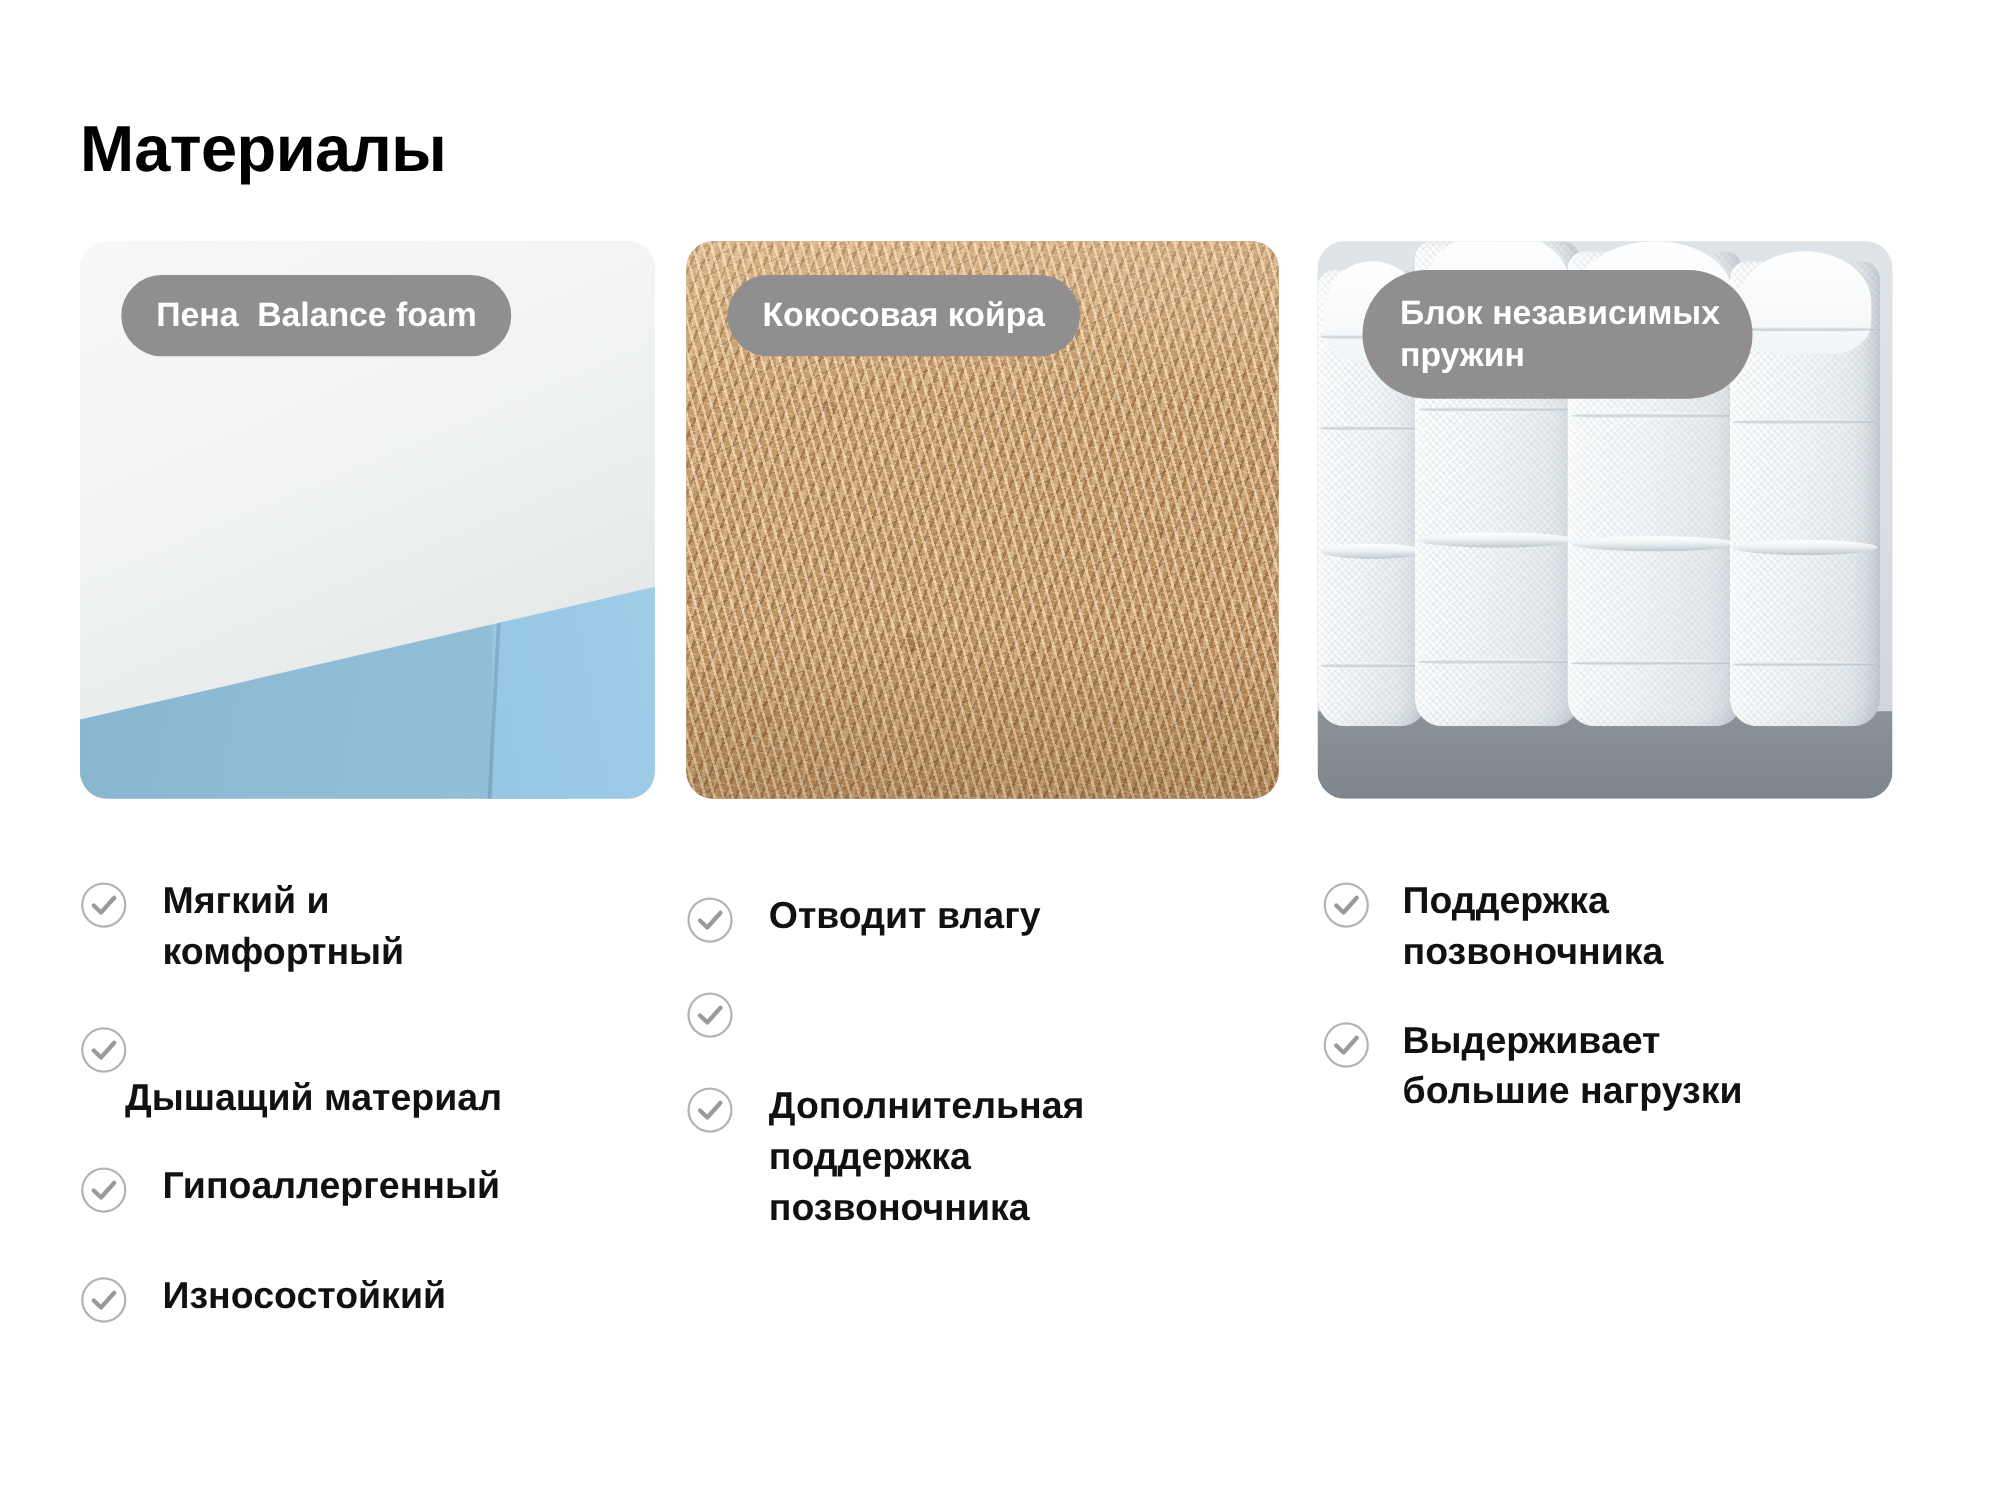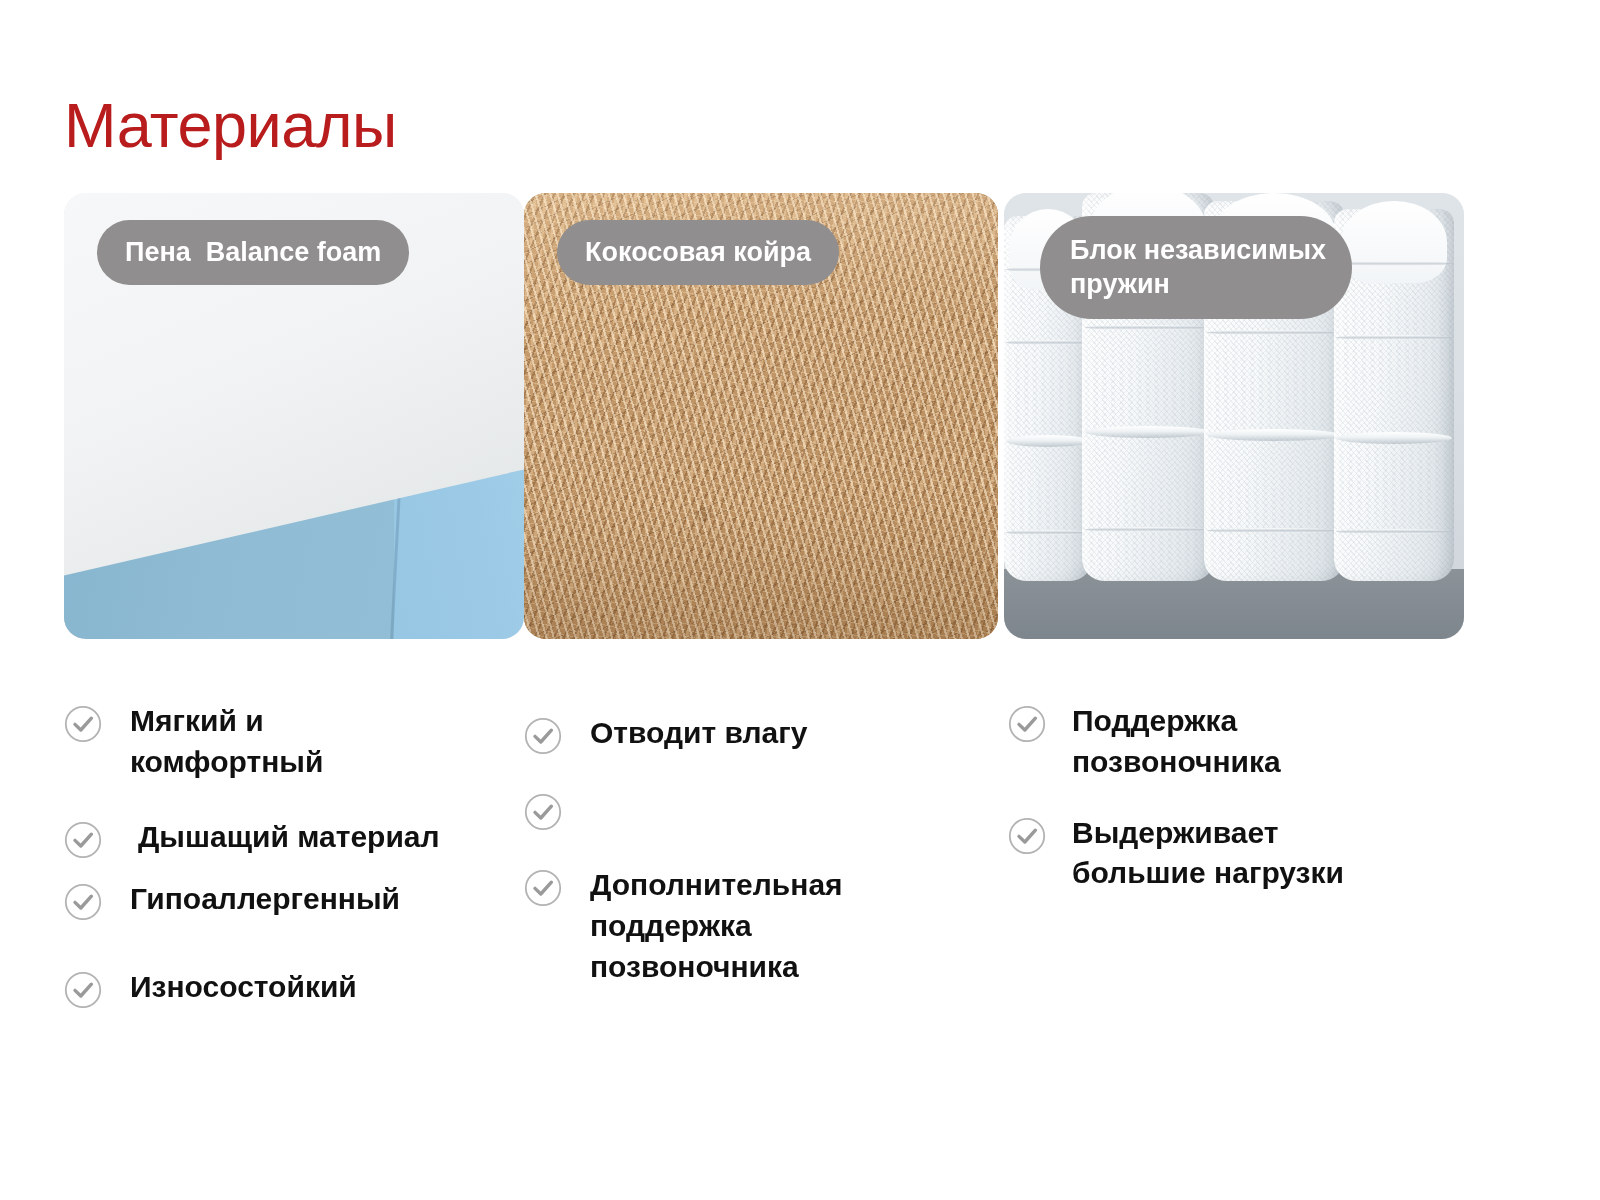--- a/index.html
+++ b/index.html
@@ -20,35 +20,36 @@
     position: absolute;
     inset: 0;
     background: #ffffff;
   }
 
   
   .page-title {
     position: absolute;
     left: 64px;
     top: 94px;
-    font-size: 63px;
-    font-weight: 400;
+    font-size: 52px;
+    font-weight: 700;
     letter-spacing: -0.5px;
-    color: #b91c1c;
+    color: #000000;
     line-height: 1;
   }
 
   
   .columns {
     position: absolute;
     left: 64px;
     top: 193px;
     width: 1456px;
     display: grid;
     grid-template-columns: 460px 480px 460px;
+    column-gap: 25px;
   }
   .col { position: relative; }
 
   
   .media-card {
     position: relative;
     width: 460px;
     height: 446px;
     border-radius: 22px;
     overflow: hidden;
@@ -258,21 +259,21 @@
   .feature-text {
     font-size: 30px;
     font-weight: 700;
     line-height: 1.36;
     color: #111111;
     white-space: pre-line;
   }
 
   
   .col:nth-child(1) .features .feature:nth-child(1) { margin-bottom: 34px; }
-  .col:nth-child(1) .features .feature:nth-child(2) { margin-bottom: 20px; }
+  .col:nth-child(1) .features .feature:nth-child(2) { margin-bottom: 30px; flex-direction: column; }
   .col:nth-child(1) .features .feature:nth-child(3) { margin-bottom: 46px; }
   .col:nth-child(1) .features .feature .feature-text { margin-left: 28px; }
   .col:nth-child(1) .features .feature:nth-child(2) .feature-text { margin-left: 36px; }
 
   .col:nth-child(2) .features .feature { margin-bottom: 34px; margin-top: 12px; }
   .col:nth-child(2) .features .feature .feature-text { margin-left: 28px; }
 
   .col:nth-child(3) .features { left: 4px; }
   .col:nth-child(3) .features .feature { margin-bottom: 30px; }
   .col:nth-child(3) .features .feature .feature-text { margin-left: 26px; }

